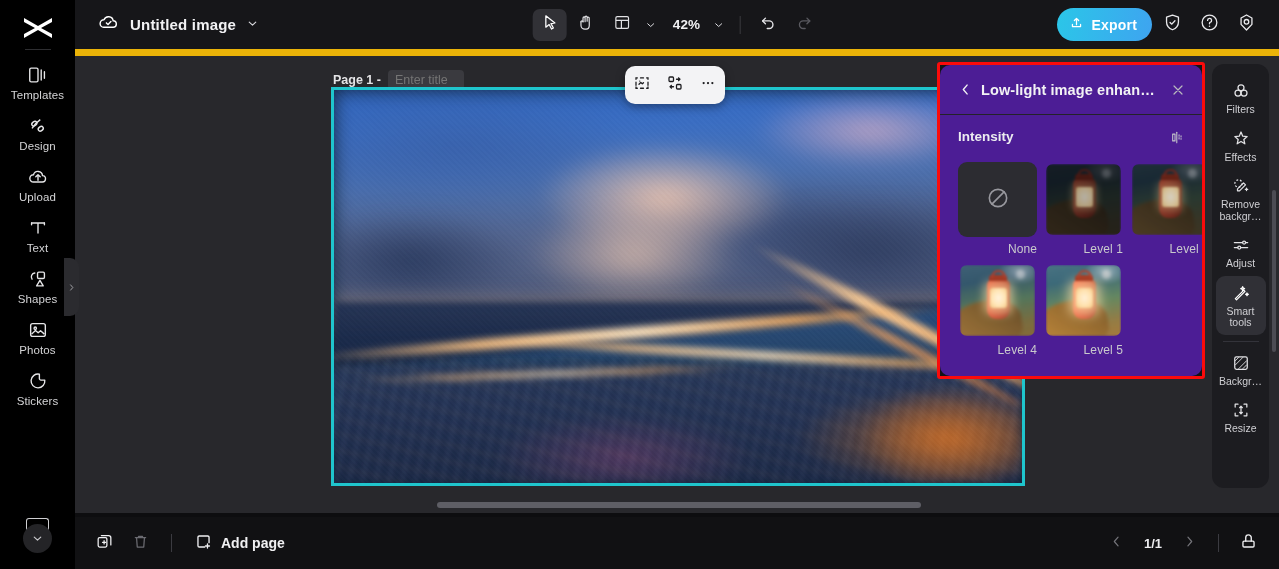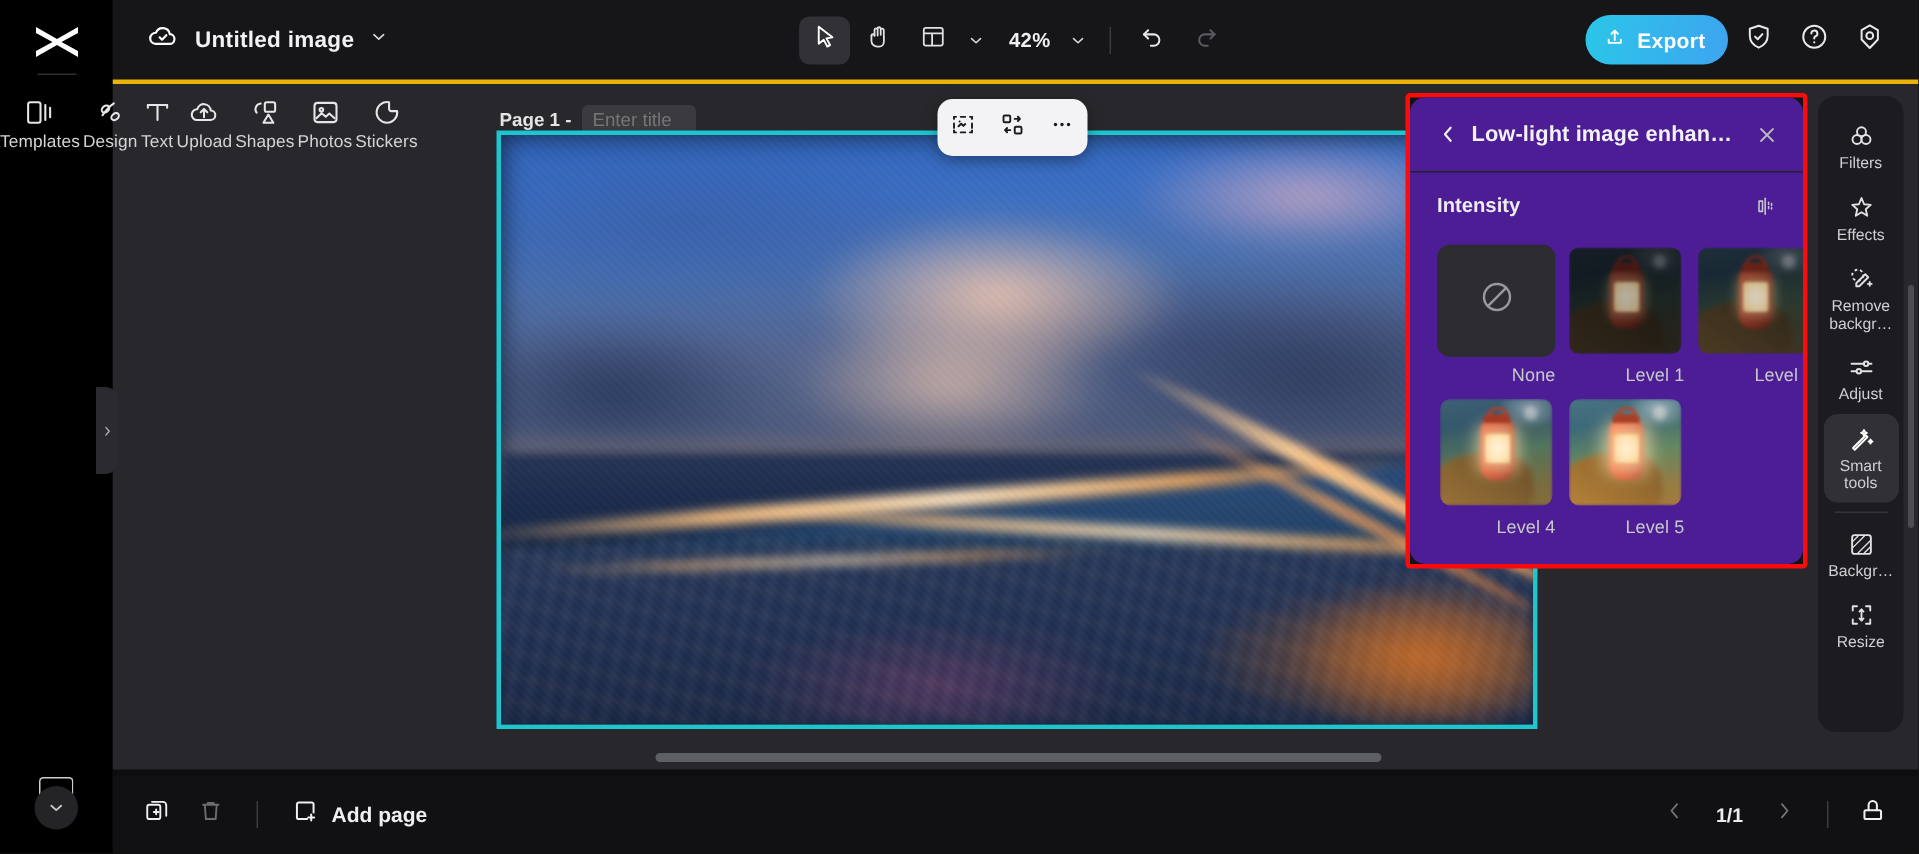--- a/index.html
+++ b/index.html
@@ -30,21 +30,21 @@
     width: 36px; height: 30px;
     display: flex; align-items: center; justify-content: center;
   }
   .rail-sep {
     width: 26px; height: 1px;
     background: #2e2e31;
     margin: 6px 0 8px 0;
   }
   .rail-items {
     width: 100%;
-    display: flex; flex-direction: row; align-items: center;
+    display: flex; flex-direction: column; align-items: center;
     gap: 2px;
   }
   .rail-item {
     width: 66px;
     padding: 6px 0 5px 0;
     display: flex; flex-direction: column; align-items: center;
     gap: 3px;
     border-radius: 8px;
     cursor: pointer;
   }
@@ -76,21 +76,21 @@
     display: flex; align-items: center; justify-content: center;
     z-index: 45; cursor: pointer;
   }
 
   
   .topbar {
     position: absolute; left: 75px; top: 0;
     width: 1204px; height: 56px;
     background: #161619;
     display: flex; align-items: center;
-    border-bottom: 3px solid #eab308;
+    border-bottom: 7px solid #eab308;
     z-index: 30;
   }
   .doc-group {
     display: flex; align-items: center; gap: 10px;
     margin-left: 22px;
   }
   .doc-title {
     font-size: 15px; font-weight: bold; color: #f2f2f4;
     letter-spacing: .2px;
   }
@@ -444,35 +444,35 @@
             <ellipse cx="8" cy="9.5" rx="3" ry="2.2" transform="rotate(-38 8 9.5)"></ellipse>
             <ellipse cx="15" cy="15" rx="3" ry="2.2" transform="rotate(-38 15 15)"></ellipse>
           </svg>
         </span>
         <span class="lbl">Design</span>
       </div>
 
       <div class="rail-item">
         <span class="ico">
           <svg viewBox="0 0 24 24" width="22" height="22" fill="none" stroke="#e6e6e8" stroke-width="1.5">
-            <path d="M5 6.5h14M12 6.5v11" stroke-linecap="round"></path>
-            <path d="M5 6.5v2M19 6.5v2" stroke-linecap="round"></path>
-          </svg>
-        </span>
-        <span class="lbl">Text</span>
+            <path d="M7 17.5h9.5a3.5 3.5 0 0 0 .4-7 5 5 0 0 0-9.8-.9A3.6 3.6 0 0 0 7 17.5z" stroke-linejoin="round"></path>
+            <path d="M12 15.5V9.5M9.6 11.8L12 9.4l2.4 2.4" stroke-linecap="round" stroke-linejoin="round"></path>
+          </svg>
+        </span>
+        <span class="lbl">Upload</span>
       </div>
 
       <div class="rail-item">
         <span class="ico">
           <svg viewBox="0 0 24 24" width="22" height="22" fill="none" stroke="#e6e6e8" stroke-width="1.5">
-            <path d="M7 17.5h9.5a3.5 3.5 0 0 0 .4-7 5 5 0 0 0-9.8-.9A3.6 3.6 0 0 0 7 17.5z" stroke-linejoin="round"></path>
-            <path d="M12 15.5V9.5M9.6 11.8L12 9.4l2.4 2.4" stroke-linecap="round" stroke-linejoin="round"></path>
-          </svg>
-        </span>
-        <span class="lbl">Upload</span>
+            <path d="M5 6.5h14M12 6.5v11" stroke-linecap="round"></path>
+            <path d="M5 6.5v2M19 6.5v2" stroke-linecap="round"></path>
+          </svg>
+        </span>
+        <span class="lbl">Text</span>
       </div>
 
       <div class="rail-item">
         <span class="ico">
           <svg viewBox="0 0 24 24" width="22" height="22" fill="none" stroke="#e6e6e8" stroke-width="1.5">
             <path d="M8.5 5.5a4.2 4.2 0 0 0-3 6.6" stroke-linecap="round"></path>
             <rect x="11.5" y="4.5" width="7.5" height="7" rx="1.4"></rect>
             <path d="M10.5 19.5l3.6-6 3.6 6z" stroke-linejoin="round"></path>
           </svg>
         </span>

